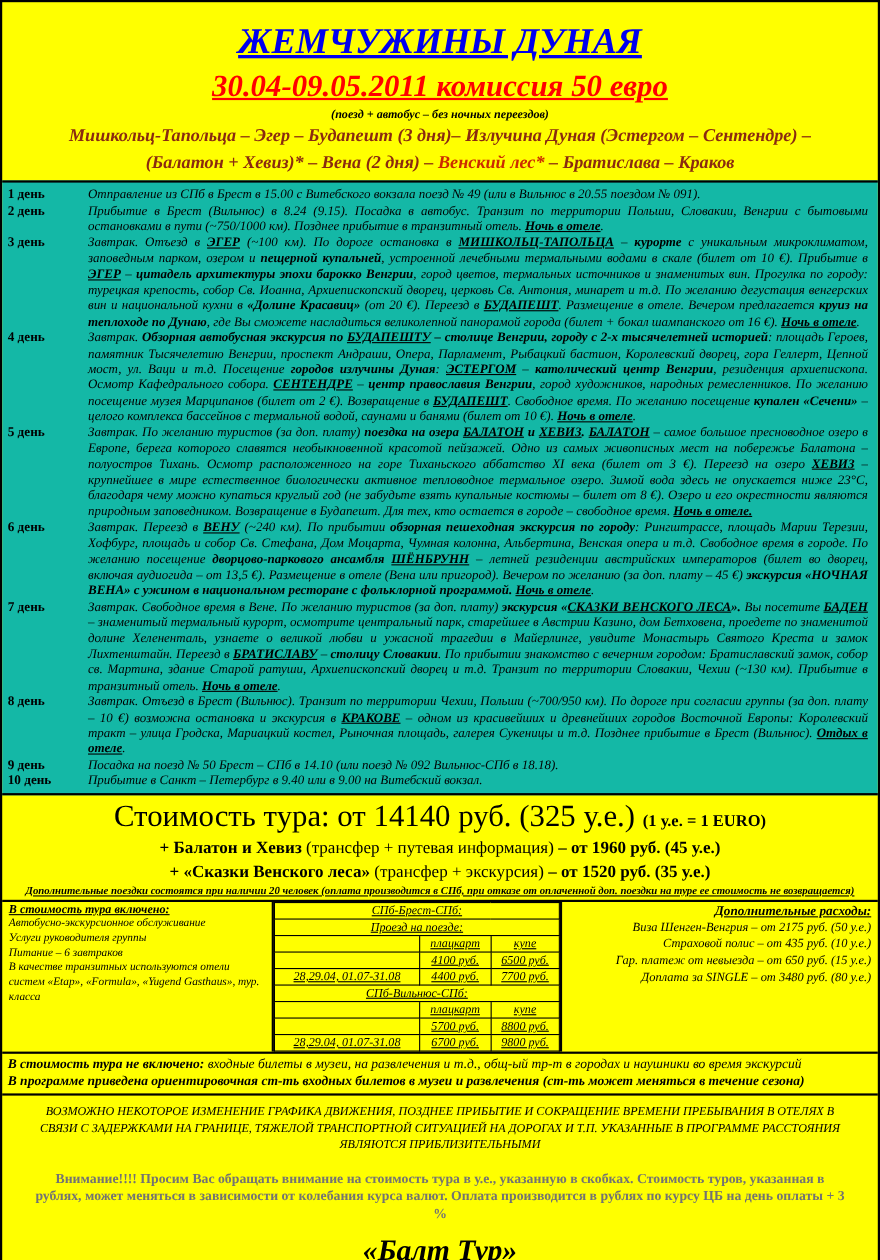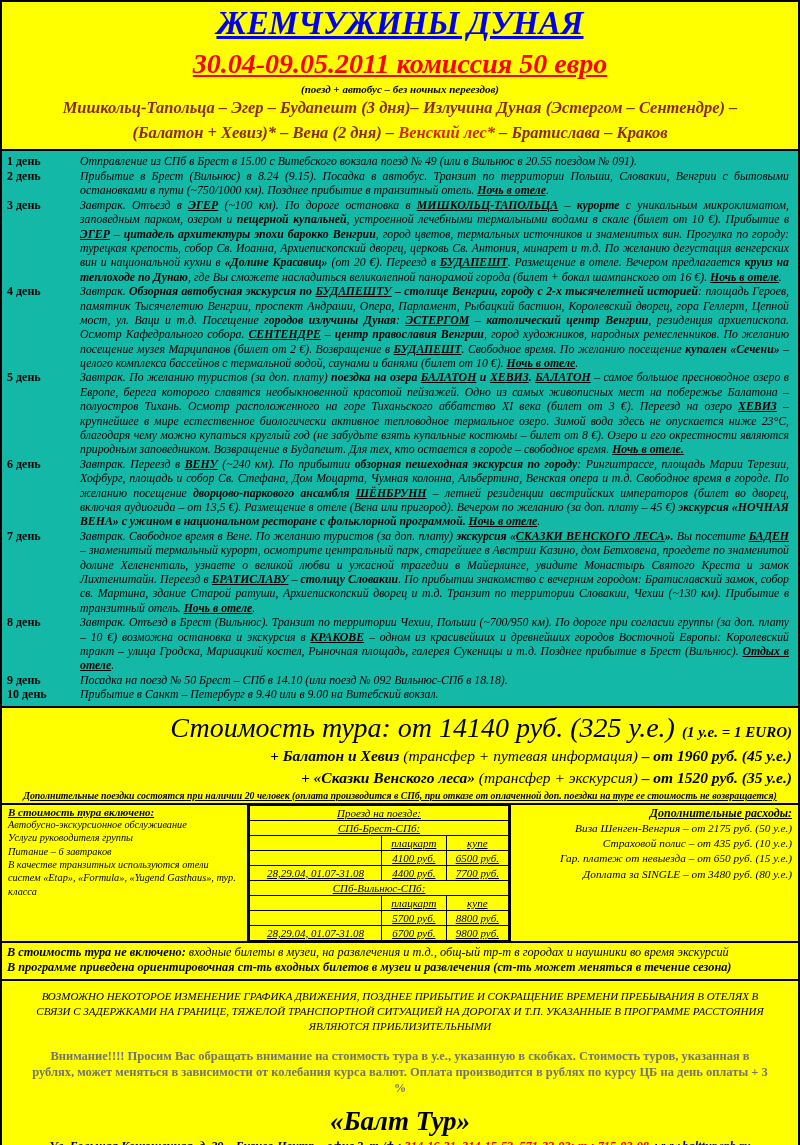--- a/index.html
+++ b/index.html
@@ -5,38 +5,38 @@
   html,body{margin:0;padding:0;background:#888;}
   .page{
     width:800px;min-height:1145px;margin:0 auto;box-sizing:border-box;
     background:#ffff00;border:2px solid #000;
     font-family:"Liberation Serif","DejaVu Serif",serif;color:#000;
   }
   .sb{font-weight:bold;}
   .su{text-decoration:underline;}
 
   
-  .hdr{text-align:center;padding-top:3px;}
+  .hdr{text-align:center;padding-top:18px;}
   .title{font-size:33px;font-weight:bold;font-style:italic;color:#0000ee;text-decoration:underline;line-height:1.1;}
   .dates{font-size:28px;font-weight:bold;font-style:italic;color:#ff0000;text-decoration:underline;line-height:1.2;margin-top:6px;}
   .transport{font-size:11px;font-weight:bold;font-style:italic;color:#000;margin-top:2px;}
   .route{font-size:16.5px;font-weight:bold;font-style:italic;color:#8a2a10;line-height:1.5;padding:1px 28px 4px 28px;}
 
   
   .itin{background:#14b8a6;border-top:2px solid #000;border-bottom:2px solid #000;padding:3px 4px 4px 0;}
   .day{display:flex;}
   .day-label{width:78px;flex:0 0 78px;padding-left:5px;box-sizing:border-box;font-weight:bold;font-size:12px;line-height:1.22;}
   .day-text{flex:1;font-style:italic;font-size:11.8px;line-height:1.22;text-align:justify;padding-right:5px;}
 
   
   .pricing{text-align:center;padding:4px 6px 2px 6px;}
-  .price-main{font-style:italic;font-size:28px;line-height:1.15;text-align:right;}
+  .price-main{font-size:28px;line-height:1.15;}
   .price-main .pm{font-weight:normal;}
   .price-main .pr{font-size:15px;font-weight:bold;}
-  .addon{font-style:italic;font-size:15.5px;line-height:1.25;margin-top:2px;text-align:right;}
+  .addon{font-size:15.5px;line-height:1.25;margin-top:2px;}
   .price-note{font-style:italic;font-weight:bold;font-size:9.8px;text-decoration:underline;margin-top:3px;}
 
   
   .cols{display:flex;border-top:2px solid #000;border-bottom:2px solid #000;}
   .col-left{width:247px;flex:0 0 247px;box-sizing:border-box;border-right:2px solid #000;padding:1px 4px 2px 6px;}
   .col-left .col-h{font-size:11px;font-weight:bold;font-style:italic;text-decoration:underline;}
   .col-left .inc-item{font-size:10.3px;font-style:italic;line-height:1.3;}
   .col-mid{width:262px;flex:0 0 262px;box-sizing:border-box;border-right:2px solid #000;}
   .tt{width:100%;border-collapse:collapse;font-size:11px;font-style:italic;}
   .tt td{border:1px solid #000;text-align:center;padding:0 2px;height:14px;text-decoration:underline;}
@@ -127,24 +127,24 @@
       <div class="col-h">В стоимость тура включено:</div>
       <div class="inc-item">Автобусно-экскурсионное обслуживание</div>
       <div class="inc-item">Услуги руководителя группы</div>
       <div class="inc-item">Питание – 6 завтраков</div>
       <div class="inc-item">В качестве транзитных используются отели систем «Etap», «Formula», «Yugend Gasthaus», тур. класса</div>
     </div>
     <div class="col-mid">
       <table class="tt">
         <tbody>
             <tr>
+              <td colspan="3">СПб-Брест-СПб:</td>
+            </tr>
+        <tr>
               <td colspan="3" class="tt-head">Проезд на поезде:</td>
-            </tr>
-        <tr>
-              <td colspan="3">СПб-Брест-СПб:</td>
             </tr>
         <tr>
           <td></td>
           <td>плацкарт</td>
           <td>купе</td>
         </tr>
         <tr>
           <td></td>
           <td>4100 руб.</td>
           <td>6500 руб.</td>

